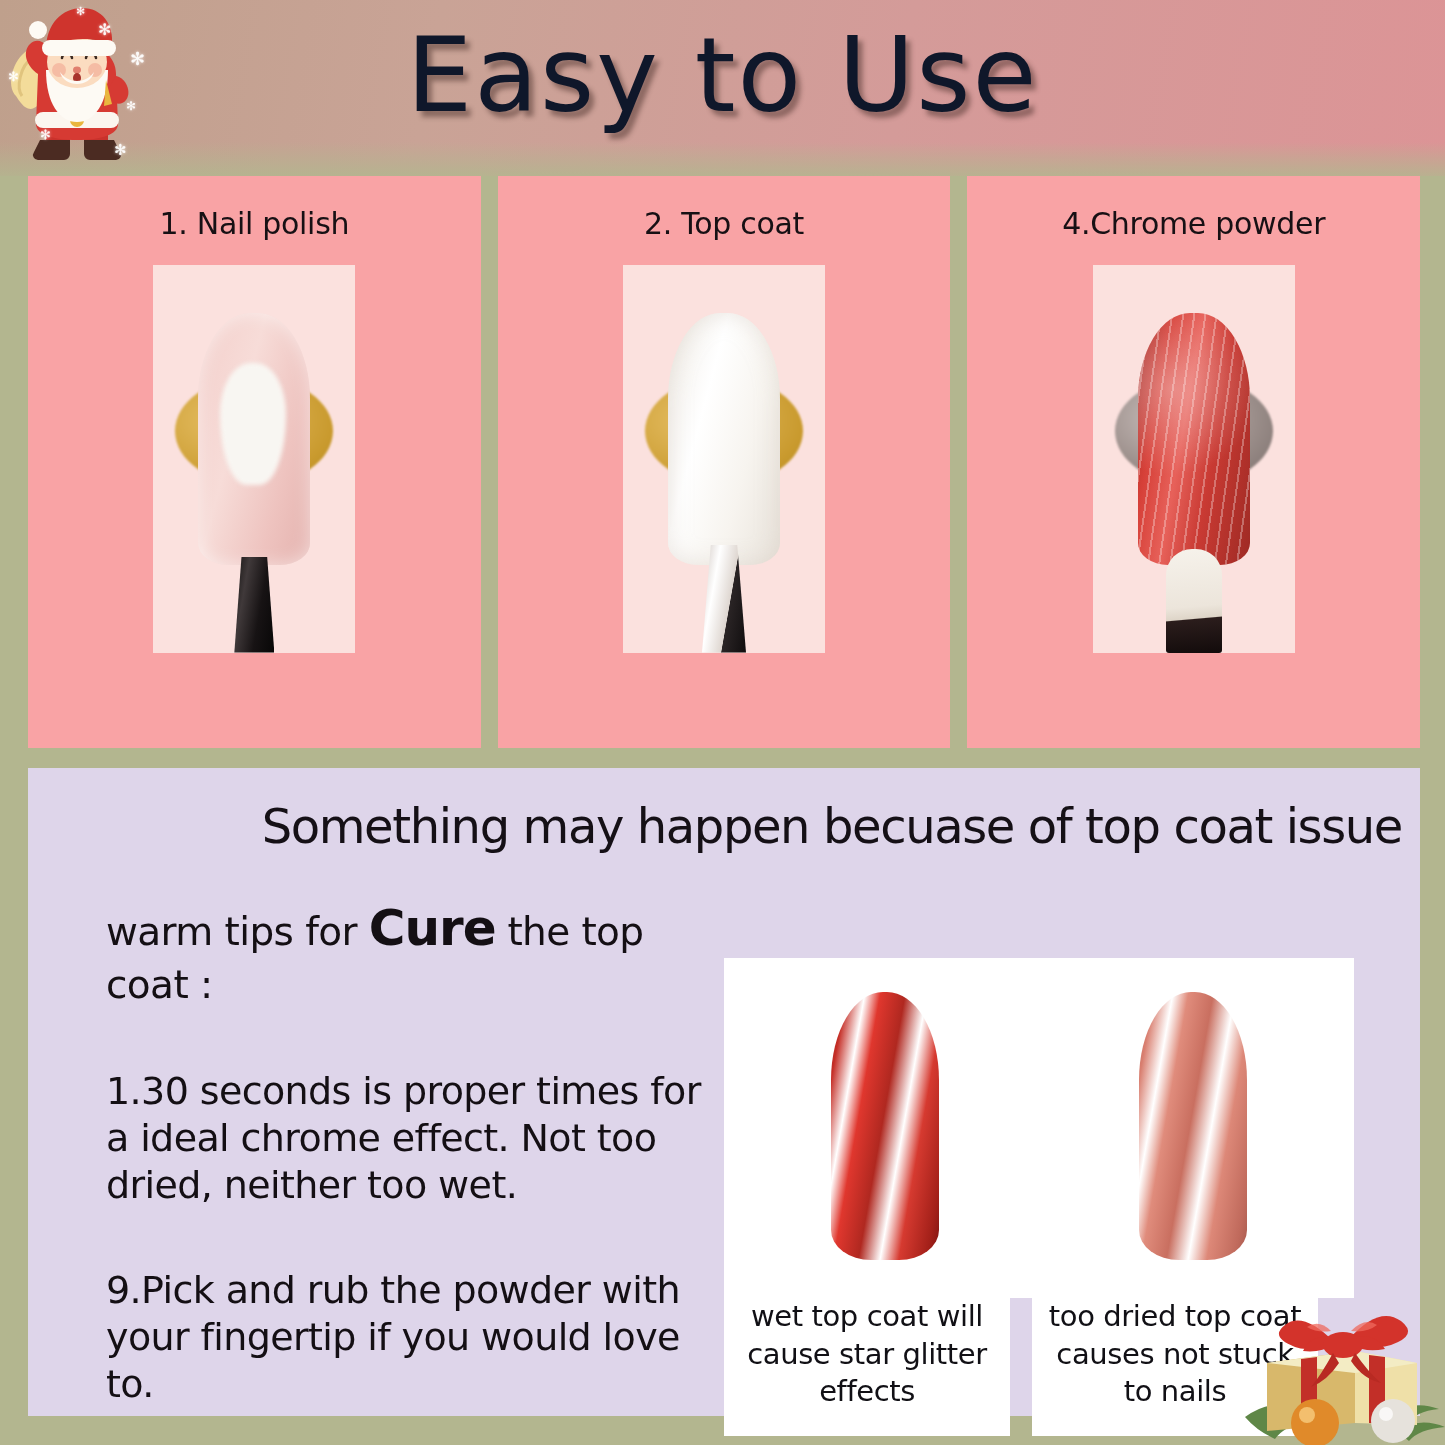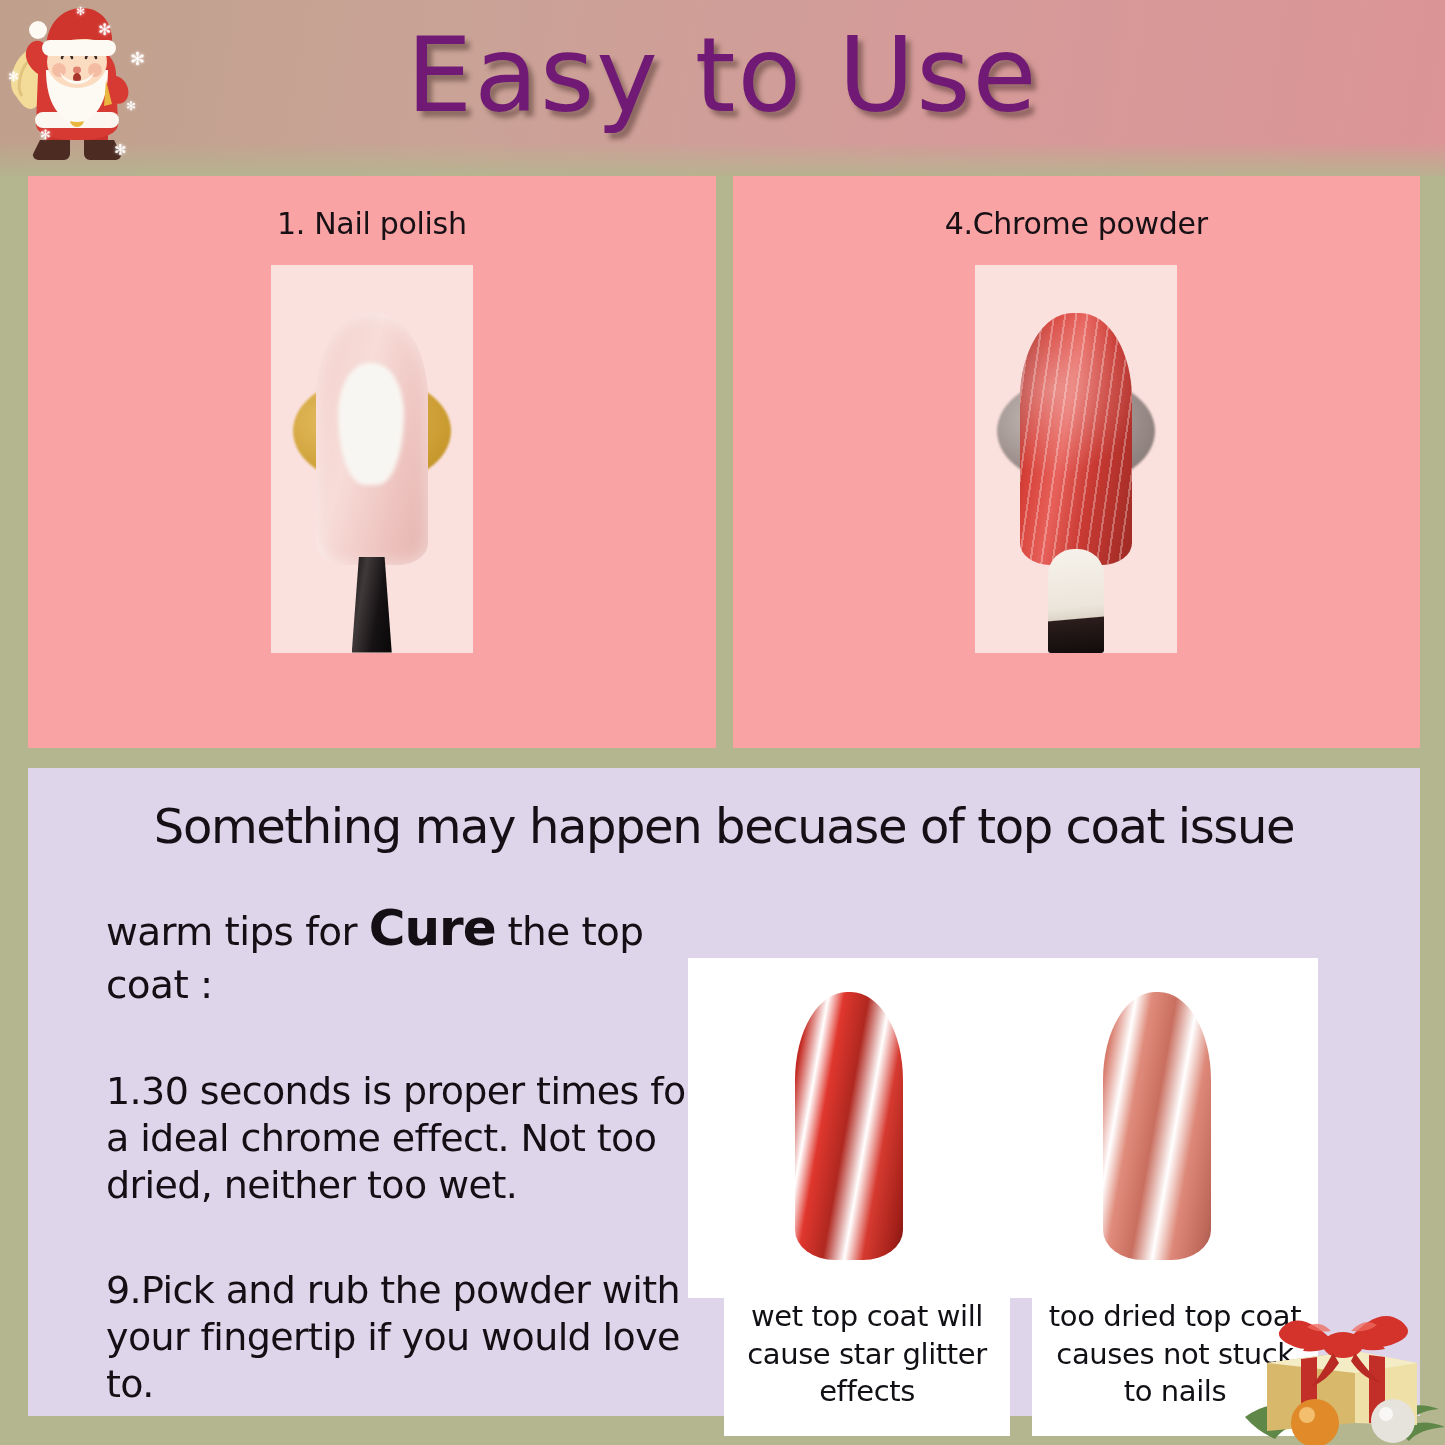--- a/index.html
+++ b/index.html
@@ -46,21 +46,21 @@
 
   
   .title {
     position: absolute;
     left: 0; top: 14px;
     width: 1445px;
     text-align: center;
     font-size: 104px;
     font-weight: 400;
     letter-spacing: 2px;
-    color: #701a75;
+    color: #0f172a;
     text-shadow: 5px 6px 5px rgba(60,35,30,0.45);
     font-family: "DejaVu Sans", sans-serif;
     z-index: 4;
   }
 
   
   .steps {
     position: absolute;
     left: 28px; top: 176px;
     width: 1392px;
@@ -211,21 +211,21 @@
     left: 28px; top: 768px;
     width: 1392px;
     height: 648px;
     background: #ded5ea;
     z-index: 3;
   }
   .panel-heading {
     padding: 30px 18px 0 18px;
     font-size: 48px;
     color: #151016;
-    text-align: center;
+    text-align: right;
     white-space: nowrap;
     font-family: "DejaVu Sans", sans-serif;
     letter-spacing: -1.4px;
   }
   .panel-body { display: flex; padding: 0 6px; }
   .panel-left { width: 690px; padding: 42px 12px 0 72px; }
   .tips-lead {
     font-size: 39px;
     color: #140f14;
     line-height: 1.28;
@@ -242,21 +242,21 @@
     letter-spacing: -0.6px;
   }
 
   .panel-right { display: flex; gap: 22px; padding-top: 104px; }
   .demo-card {
     width: 286px;
     height: 478px;
     background: #ffffff;
     display: flex;
     flex-direction: column;
-    align-items: flex-end;
+    align-items: flex-start;
   }
   .demo-photo {
     width: 322px; height: 340px;
     position: relative;
     background: #ffffff;
   }
   .demo-nail {
     position: absolute;
     left: 50%; top: 34px;
     transform: translateX(-50%);
@@ -350,20 +350,28 @@
 
   <div class="step-card">
     <div class="step-label">1. Nail polish</div>
     <div class="photo">
       <div class="blob gold"></div>
       <div class="nail nail-clear"></div>
       <div class="tool brush-handle"></div>
     </div>
   </div>
 
+  <div class="step-card">
+    <div class="step-label">2. Top coat</div>
+    <div class="photo">
+      <div class="blob gold"></div>
+      <div class="nail nail-white"></div>
+      <div class="tool brush-wet"></div>
+    </div>
+  </div>
 
 
   <div class="step-card">
     <div class="step-label">4.Chrome powder</div>
     <div class="photo">
       <div class="blob grey"></div>
       <div class="nail nail-redglitter"></div>
       <div class="tool sponge"></div>
     </div>
   </div>

